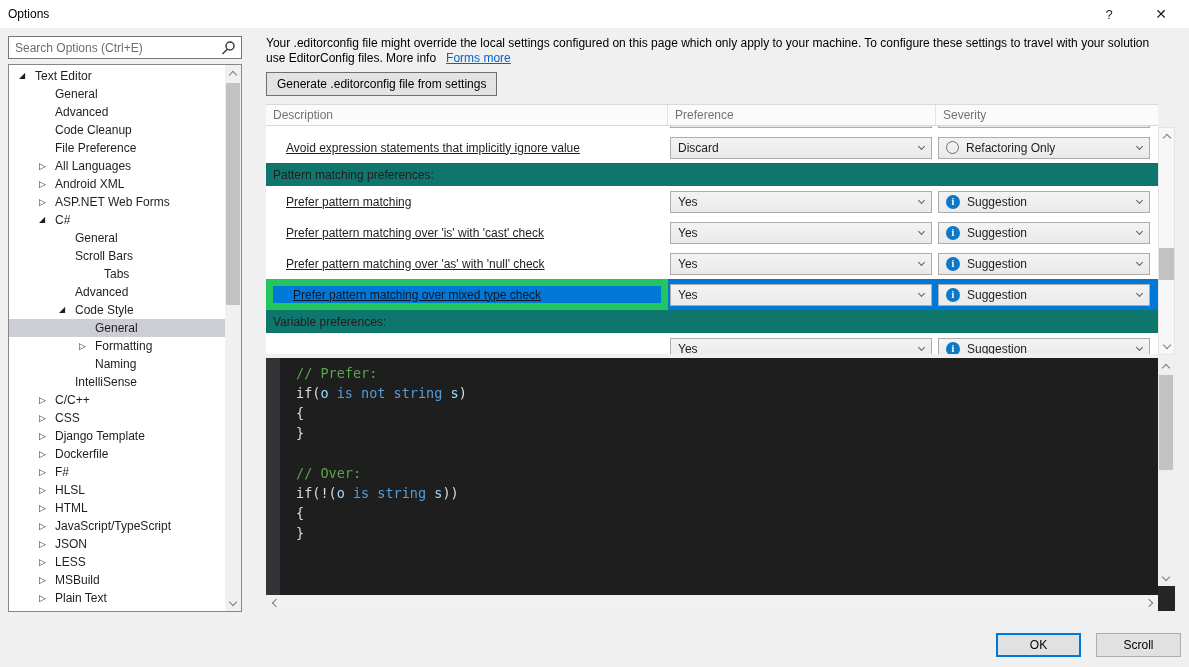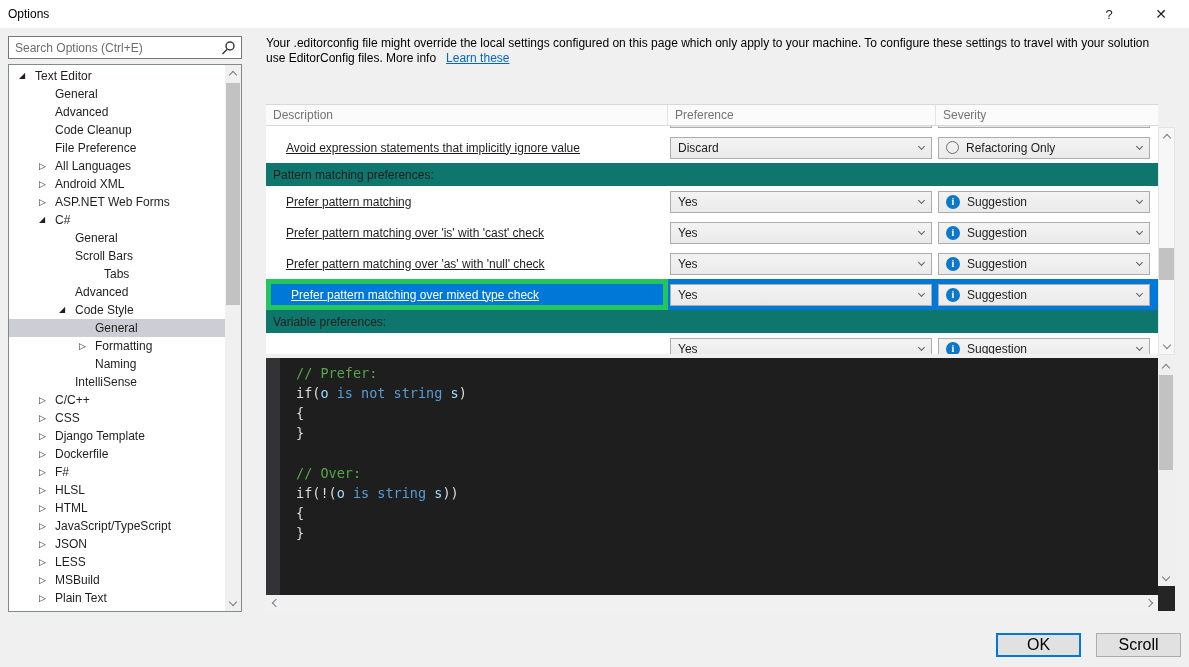--- a/index.html
+++ b/index.html
@@ -51,21 +51,21 @@
   .thead .hcell { display:flex; align-items:center; padding-left:7px; font-size:12px; color:#737373; border-right:1px solid #e3e3e3; }
   .hcell.h-desc { flex:0 0 402px; }
   .hcell.h-pref { flex:0 0 268px; }
   .hcell.h-sev { flex:1 1 auto; border-right:none; }
   .tbody { height:228px; overflow:hidden; }
   .trow { display:flex; height:31px; align-items:center; background:#fff; }
   .trow .desc { flex:0 0 402px; padding-left:20px; color:#1e1e1e; height:31px; display:flex; align-items:center;text-decoration:underline; }
   .trow .pref-cell { flex:0 0 268px; padding:0 4px 0 2px; }
   .trow .sev-cell { flex:1 1 auto; padding:0 8px 0 2px; }
   .trow.selected { background:var(--accent,#0078d7); }
-  .trow.selected .desc { border:5px solid #22c55e; color:#ffffff; }
+  .trow.selected .desc { border:7px solid #22c55e; color:#0f172a; }
   .group-row { height:23px; display:flex; align-items:center; padding-left:7px; background:#0f766e; color:#1e1e1e; }
   .sliver-wrap { height:6px; overflow:hidden; }
   .sliver-wrap .trow { margin-top:-25px; }
   .partial-wrap { height:21px; overflow:hidden; }
 
   .dropdown { display:flex; align-items:center; height:22px; border:1px solid #acacac; background:linear-gradient(#f3f3f3,#eaeaea); padding:0 7px; font-size:12px; color:#1e1e1e; width:100%; cursor:default; }
   .dropdown .dd-label { flex:1 1 auto; overflow:hidden; white-space:nowrap; }
   .dd-chev { display:inline-block; width:5px; height:5px; border-right:1.2px solid #5f5f5f; border-bottom:1.2px solid #5f5f5f; transform:rotate(45deg); margin-bottom:2px; }
   .info-icon { display:inline-flex; align-items:center; justify-content:center; width:14px; height:14px; border-radius:50%; background:var(--info-icon,#0e78c8); color:#fff; font-size:10px; font-weight:bold; font-family:"Liberation Serif","DejaVu Serif",serif; margin-right:7px; flex:0 0 14px; }
   .ref-icon { display:inline-block; width:13px; height:13px; border-radius:50%; border:1px solid #6d6d6d; background:transparent; margin-right:7px; flex:0 0 13px; }
@@ -78,21 +78,21 @@
   .code-lines { position:absolute; left:30px; top:5px; font-family:"DejaVu Sans Mono","Liberation Mono",monospace; font-size:13.5px; line-height:20px; white-space:pre; }
   .tok-comment { color:var(--code-comment,#57a64a); }
   .tok-keyword { color:var(--code-keyword,#569cd6); }
   .tok-ident { color:var(--code-ident,#9cdcfe); }
   .tok-plain { color:var(--code-text,#dcdcdc); }
   .code-vscroll { position:absolute; left:1158px; top:358px; width:17px; height:228px; background:#efefef; }
   .code-hscroll { position:absolute; left:266px; top:595px; width:892px; height:16px; background:#f1f1f1; }
   .code-corner { position:absolute; left:1158px; top:586px; width:17px; height:25px; background:#252526; }
 
   
-  .btn { position:absolute; top:633px; width:85px; height:24px; background:#e1e1e1; font-family:inherit; font-size:16px; color:#000; display:flex; align-items:center; justify-content:center; cursor:default; }
+  .btn { position:absolute; top:633px; width:85px; height:24px; background:#e1e1e1; font-family:inherit; font-size:12px; color:#000; display:flex; align-items:center; justify-content:center; cursor:default; }
   .btn-ok { left:996px; border:2px solid var(--accent,#0078d7); }
   .btn-cancel { left:1096px; border:1px solid #adadad; }
 </style>
 </head>
 <body>
 
 <div class="window">
 
   <div class="titlebar">
     <span class="title">Options</span>
@@ -242,24 +242,25 @@
       <span class="sb-thumb" style="top:18px; height:222px;"></span>
       <span class="sb-arrow" style="bottom:0;">
           <span class="chev down"></span>
         </span>
     </div>
   </div>
 
   <div class="info">
     <div>Your .editorconfig file might override the local settings configured on this page which only apply to your machine. To configure these settings to travel with your solution</div>
     <div>
-      <span>use EditorConfig files. More info</span><span class="spacer"></span><a>Learn these</a>
+      <span>use EditorConfig files. More info</span><span class="spacer"></span><a>Forms more</a>
     </div>
   </div>
 
+  <button class="gen-btn">Generate .editorconfig file from settings</button>
 
   <div class="table">
     <div class="thead">
       <div class="hcell h-desc">Description</div>
       <div class="hcell h-pref">Preference</div>
       <div class="hcell h-sev">Severity</div>
     </div>
     <div class="tbody" id="tbody">
         <div class="sliver-wrap">
           <div class="trow">

